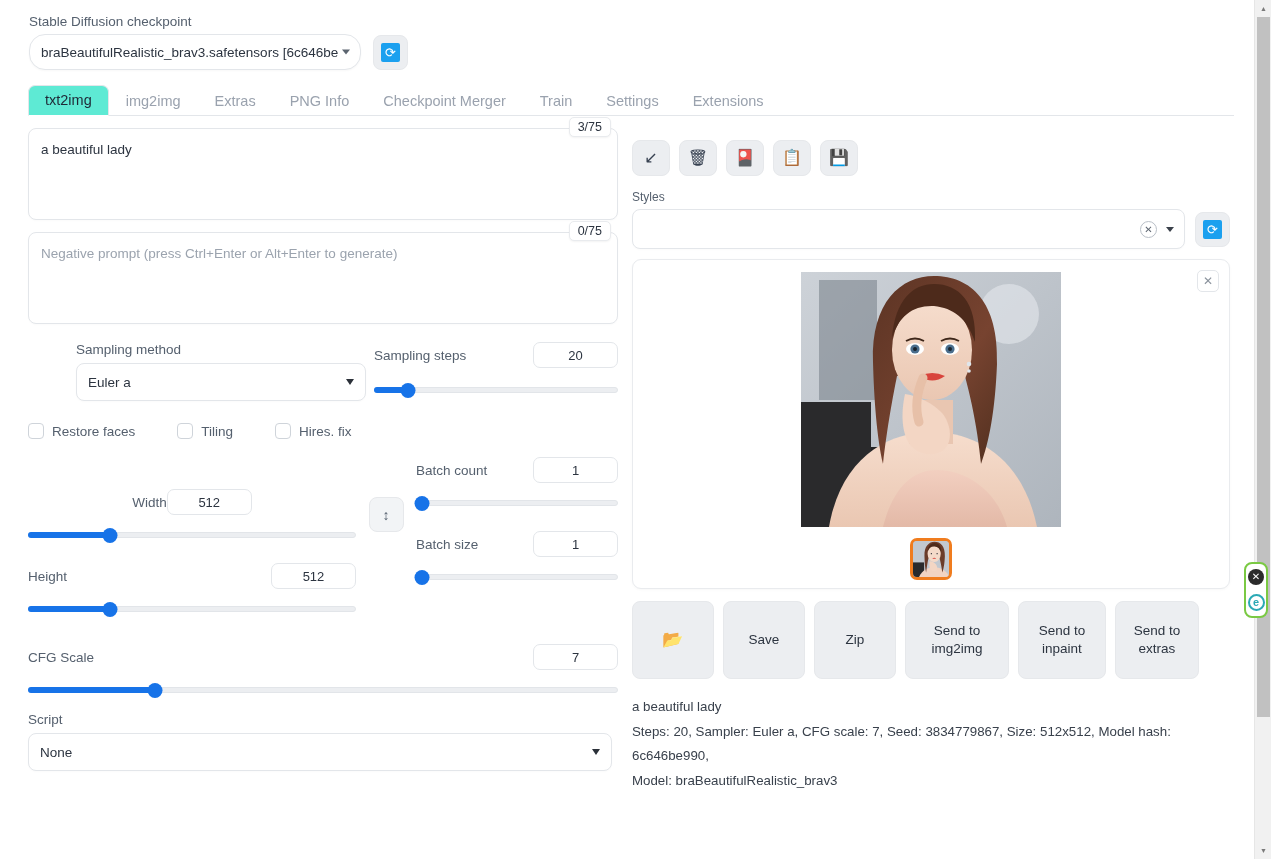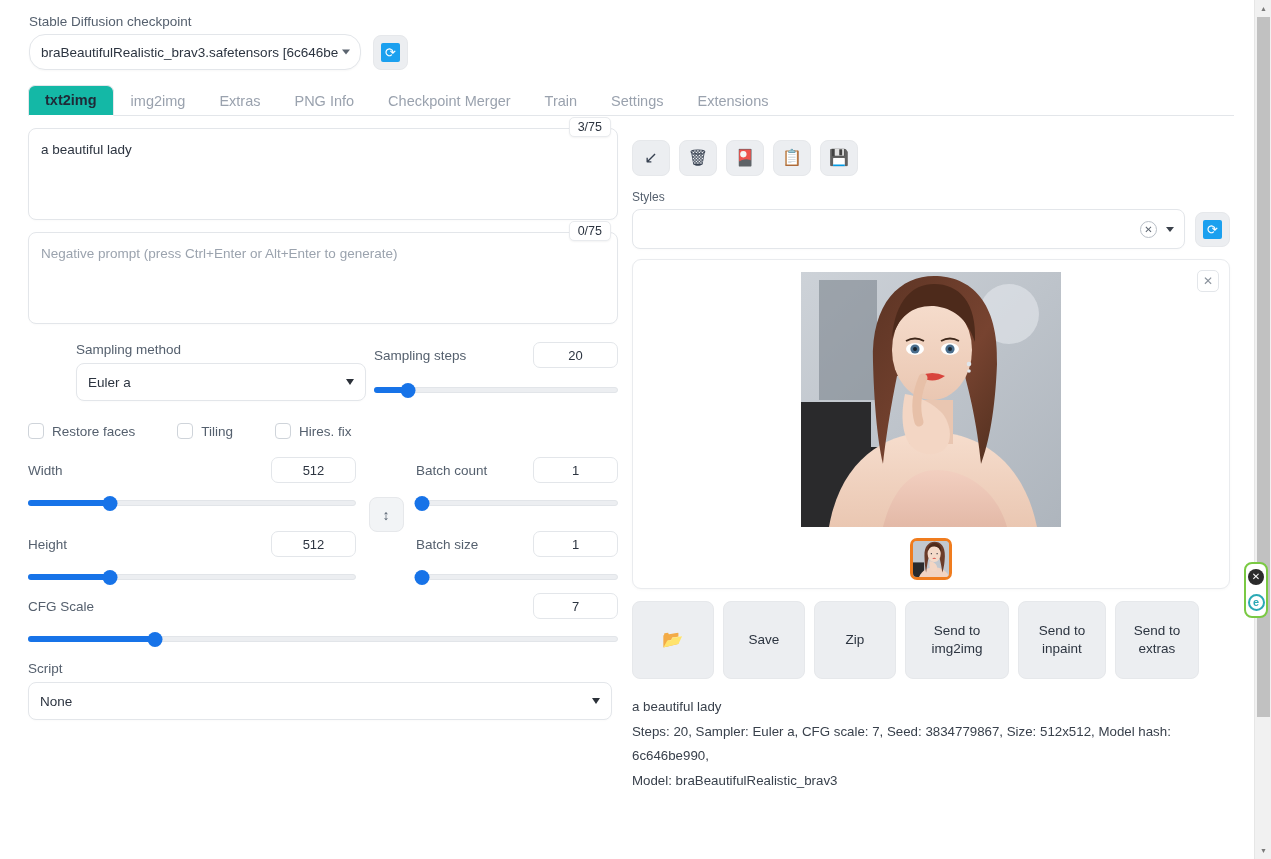--- a/index.html
+++ b/index.html
@@ -86,22 +86,22 @@
     height: 32px;
   }
   .tab {
     font-size: 14.5px; color: #9aa2ae;
     padding: 6px 16px 7px 16px;
     cursor: pointer; background: transparent;
     border: 1px solid transparent; border-bottom: none;
     position: relative; top: 1px;
   }
   .tab.active {
-    color: #1f2937; font-weight: 700;
-    background: #14b8a6;
+    color: #1f2937; font-weight: 400;
+    background: #5eead4;
     border: 1px solid #e3e6ea; border-bottom: 1px solid #fff;
     border-radius: 7px 7px 0 0;
   }
 
   
   .main { display: flex; gap: 14px; margin-top: 12px; padding-left: 8px;}
   .col-left  { width: 590px; }
   .col-right { width: 598px; }
 
   
@@ -351,21 +351,21 @@
           </div>
           <div class="cb-group">
             <span class="cbox"></span>
             <span class="lbl">Hires. fix</span>
           </div>
         </div>
 
         <div class="row" style="margin-top:18px; align-items:flex-start; gap:0;">
 
           <div style="width:328px;">
-            <div class="row" style="justify-content:space-between;">
+            <div class="row" style="justify-content:center;margin-top:32px;">
               <span class="lbl">Width</span>
               <div class="num-box">512</div>
             </div>
             <div class="slider" style="margin-top:12px;">
               <div class="track"></div>
                 <div class="fill" style="width:25%"></div>
                 <div class="knob" style="left:25%"></div>
             </div>
 
             <div class="row" style="justify-content:space-between; margin-top:20px;gap:48px;">
@@ -401,21 +401,21 @@
               <div class="num-box">1</div>
             </div>
             <div class="slider" style="margin-top:12px;">
               <div class="track"></div>
                 <div class="fill" style="width:0%"></div>
                 <div class="knob" style="left:3%"></div>
             </div>
           </div>
         </div>
 
-        <div style="margin-top:8px;">
+        <div style="margin-top:27px;">
           <div class="row" style="justify-content:space-between;">
             <span class="lbl">CFG Scale</span>
             <div class="num-box">7</div>
           </div>
           <div class="slider" style="margin-top:12px;">
             <div class="track"></div>
               <div class="fill" style="width:21.5%"></div>
               <div class="knob" style="left:21.5%"></div>
           </div>
         </div>

